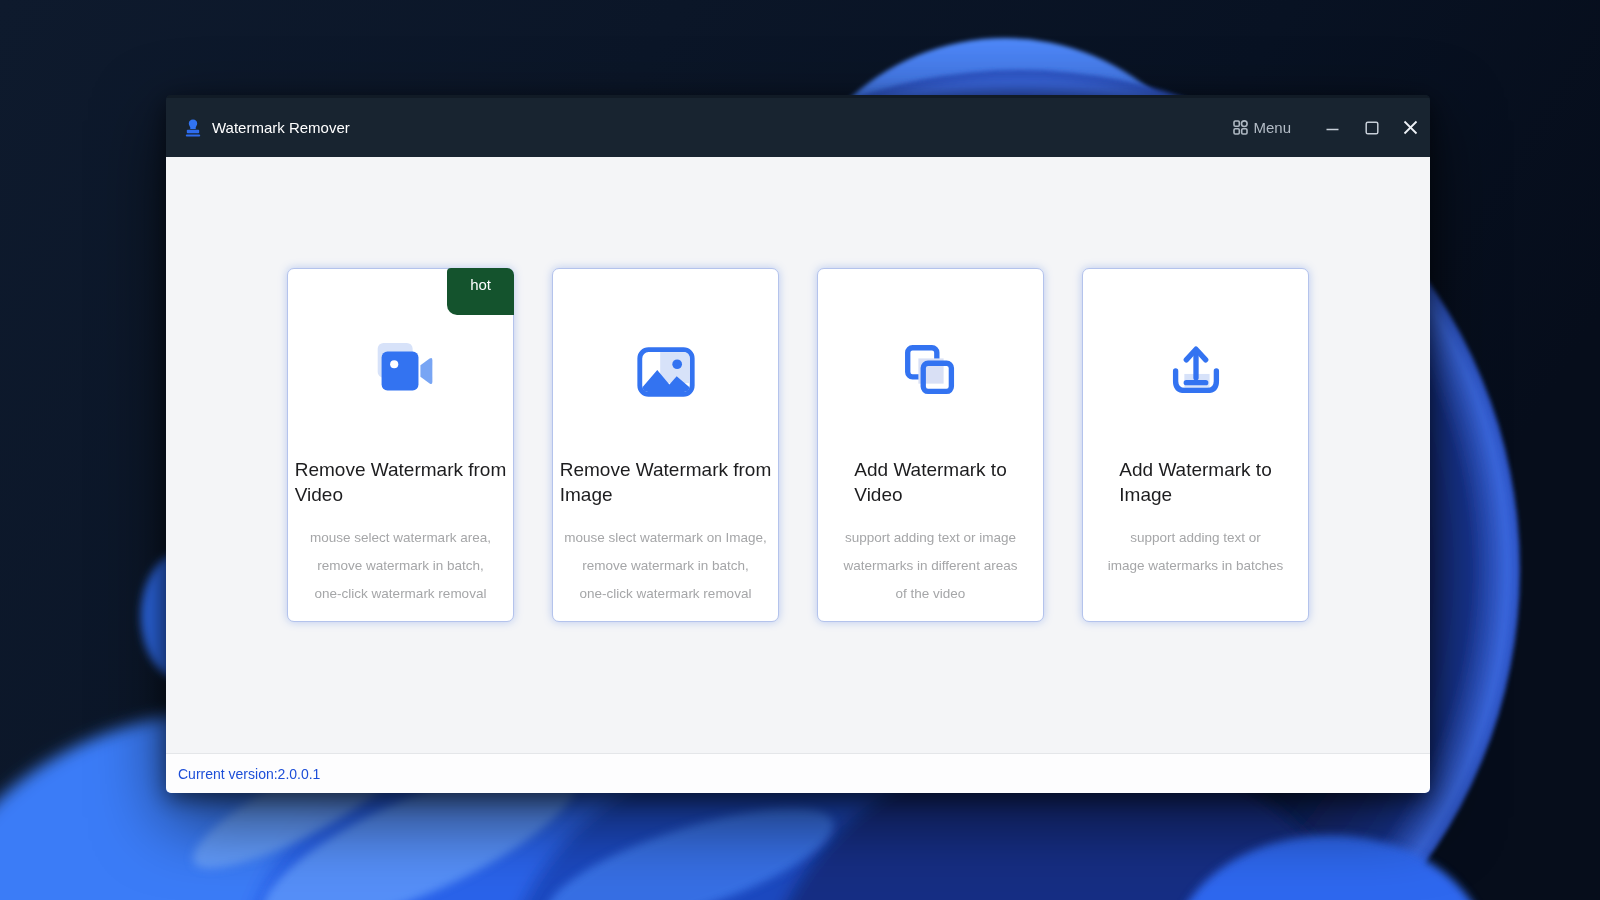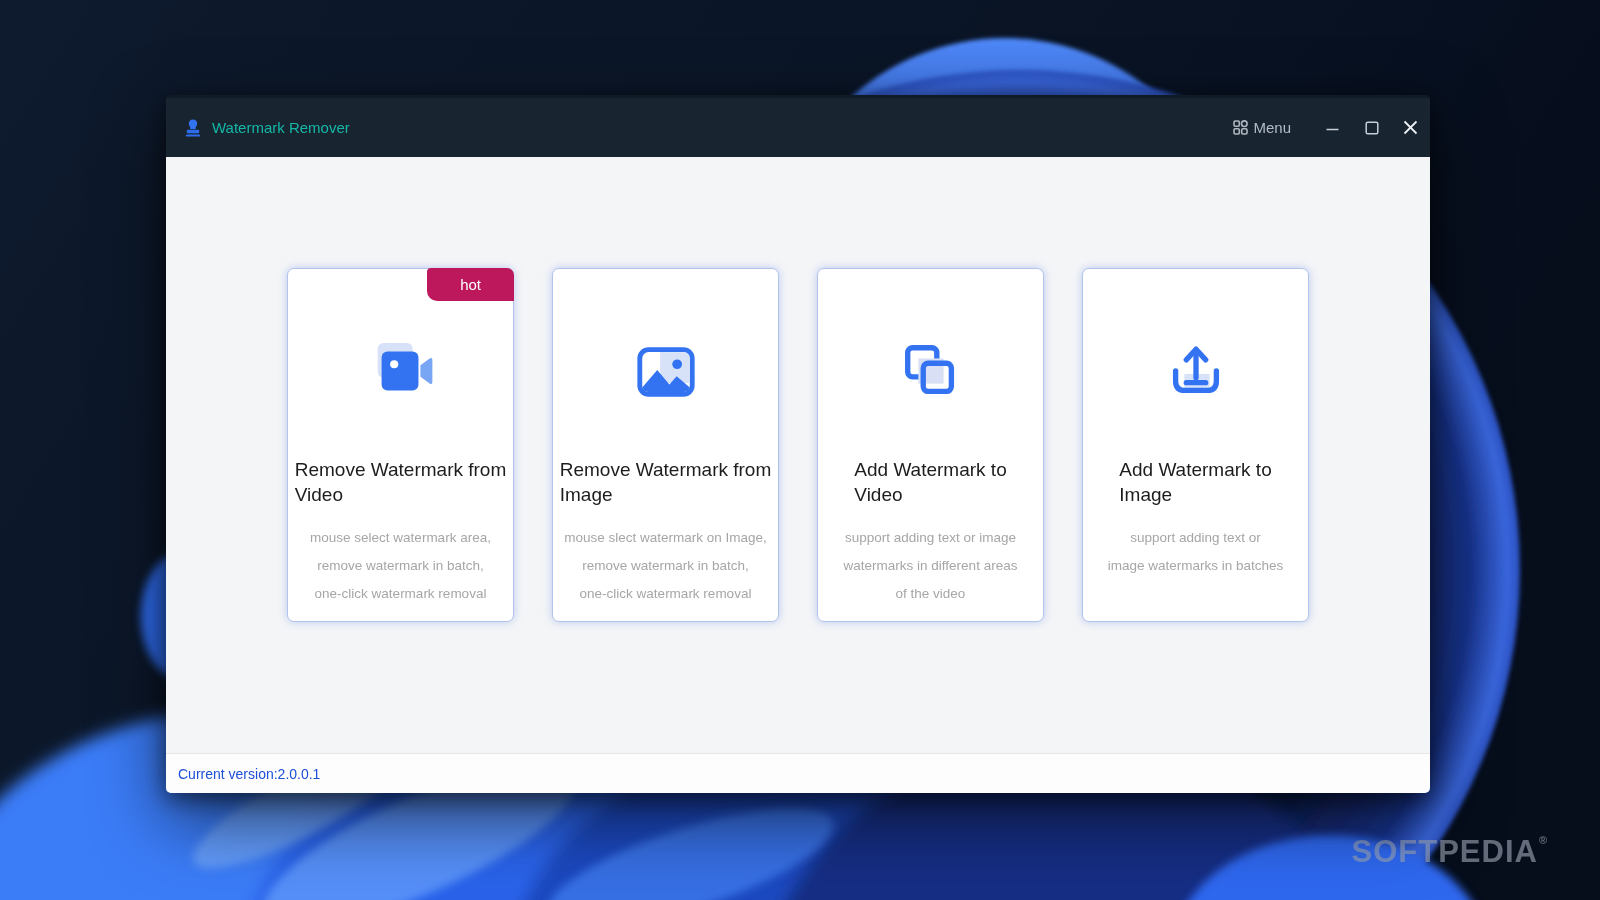--- a/index.html
+++ b/index.html
@@ -43,21 +43,21 @@
     height: 62px;
     flex: 0 0 62px;
     background: #182430;
     border-top: 3px solid #111b26;
     display: flex;
     align-items: center;
     justify-content: space-between;
     padding: 0 0 0 17px;
   }
   .titlebar-left { display: flex; align-items: center; gap: 9px; }
-  .app-title { color: #14b8a6; font-size: 15px; }
+  .app-title { color: #ffffff; font-size: 15px; }
   .titlebar-right { display: flex; align-items: center; height: 100%; }
   .menu-btn {
     display: flex; align-items: center; gap: 5px;
     color: #b3bcc6; font-size: 15px;
     margin-right: 22px; cursor: pointer;
   }
   .winctl {
     width: 39px; height: 100%;
     display: flex; align-items: center; justify-content: center;
     cursor: pointer;
@@ -83,23 +83,23 @@
     box-shadow: 0 0 8px rgba(88,128,228,0.38);
     position: relative;
     display: flex;
     flex-direction: column;
     align-items: center;
     cursor: pointer;
   }
   .badge {
     position: absolute;
     top: -1px; right: -1px;
-    height: 33px;
-    padding: 0 33px;
-    background: #be185d;
+    height: 47px;
+    padding: 0 23px;
+    background: #14532d;
     color: #ffffff;
     font-size: 15px;
     line-height: 33px;
     border-radius: 4px 7px 0 10px;
   }
   .card-icon { margin-top: 70px; height: 66px; }
   .card-title {
     margin-top: 52px;
     font-size: 19px;
     line-height: 25px;
@@ -183,23 +183,20 @@
       <ellipse cx="1070" cy="1010" rx="310" ry="270" fill="#142f84"></ellipse>
     </g>
     <g filter="url(#soft4)">
       <ellipse cx="420" cy="845" rx="170" ry="48" fill="#5e97fa" opacity="0.85" transform="rotate(-24 420 845)"></ellipse>
       <ellipse cx="690" cy="868" rx="150" ry="40" fill="#4480f4" opacity="0.7" transform="rotate(-18 690 868)"></ellipse>
       <ellipse cx="300" cy="806" rx="120" ry="30" fill="#6ba1fa" opacity="0.8" transform="rotate(-28 300 806)"></ellipse>
       <ellipse cx="1330" cy="960" rx="160" ry="125" fill="#2e67ef"></ellipse>
     </g>
   </svg>
 
-  <div class="softpedia">
-    <span>SOFTPEDIA</span><sup>®</sup>
-  </div>
 </div>
 
 <div class="window">
 
   <div class="titlebar">
     <div class="titlebar-left">
       <svg width="20" height="20" viewBox="0 0 20 20">
         <path d="M10 1.6 C7.4 1.6 5.8 3.3 5.8 5.5 C5.8 7 6.8 8.1 7.2 9.3 C7.4 9.9 7.35 10.6 7.15 11.1 L12.85 11.1 C12.65 10.6 12.6 9.9 12.8 9.3 C13.2 8.1 14.2 7 14.2 5.5 C14.2 3.3 12.6 1.6 10 1.6 Z" fill="#3173f1"></path>
         <rect x="3.8" y="11.8" width="12.4" height="3.4" rx="0.9" fill="#2e6cee"></rect>
         <rect x="2.8" y="16.4" width="14.4" height="2.1" rx="1" fill="#2e6cee"></rect>

